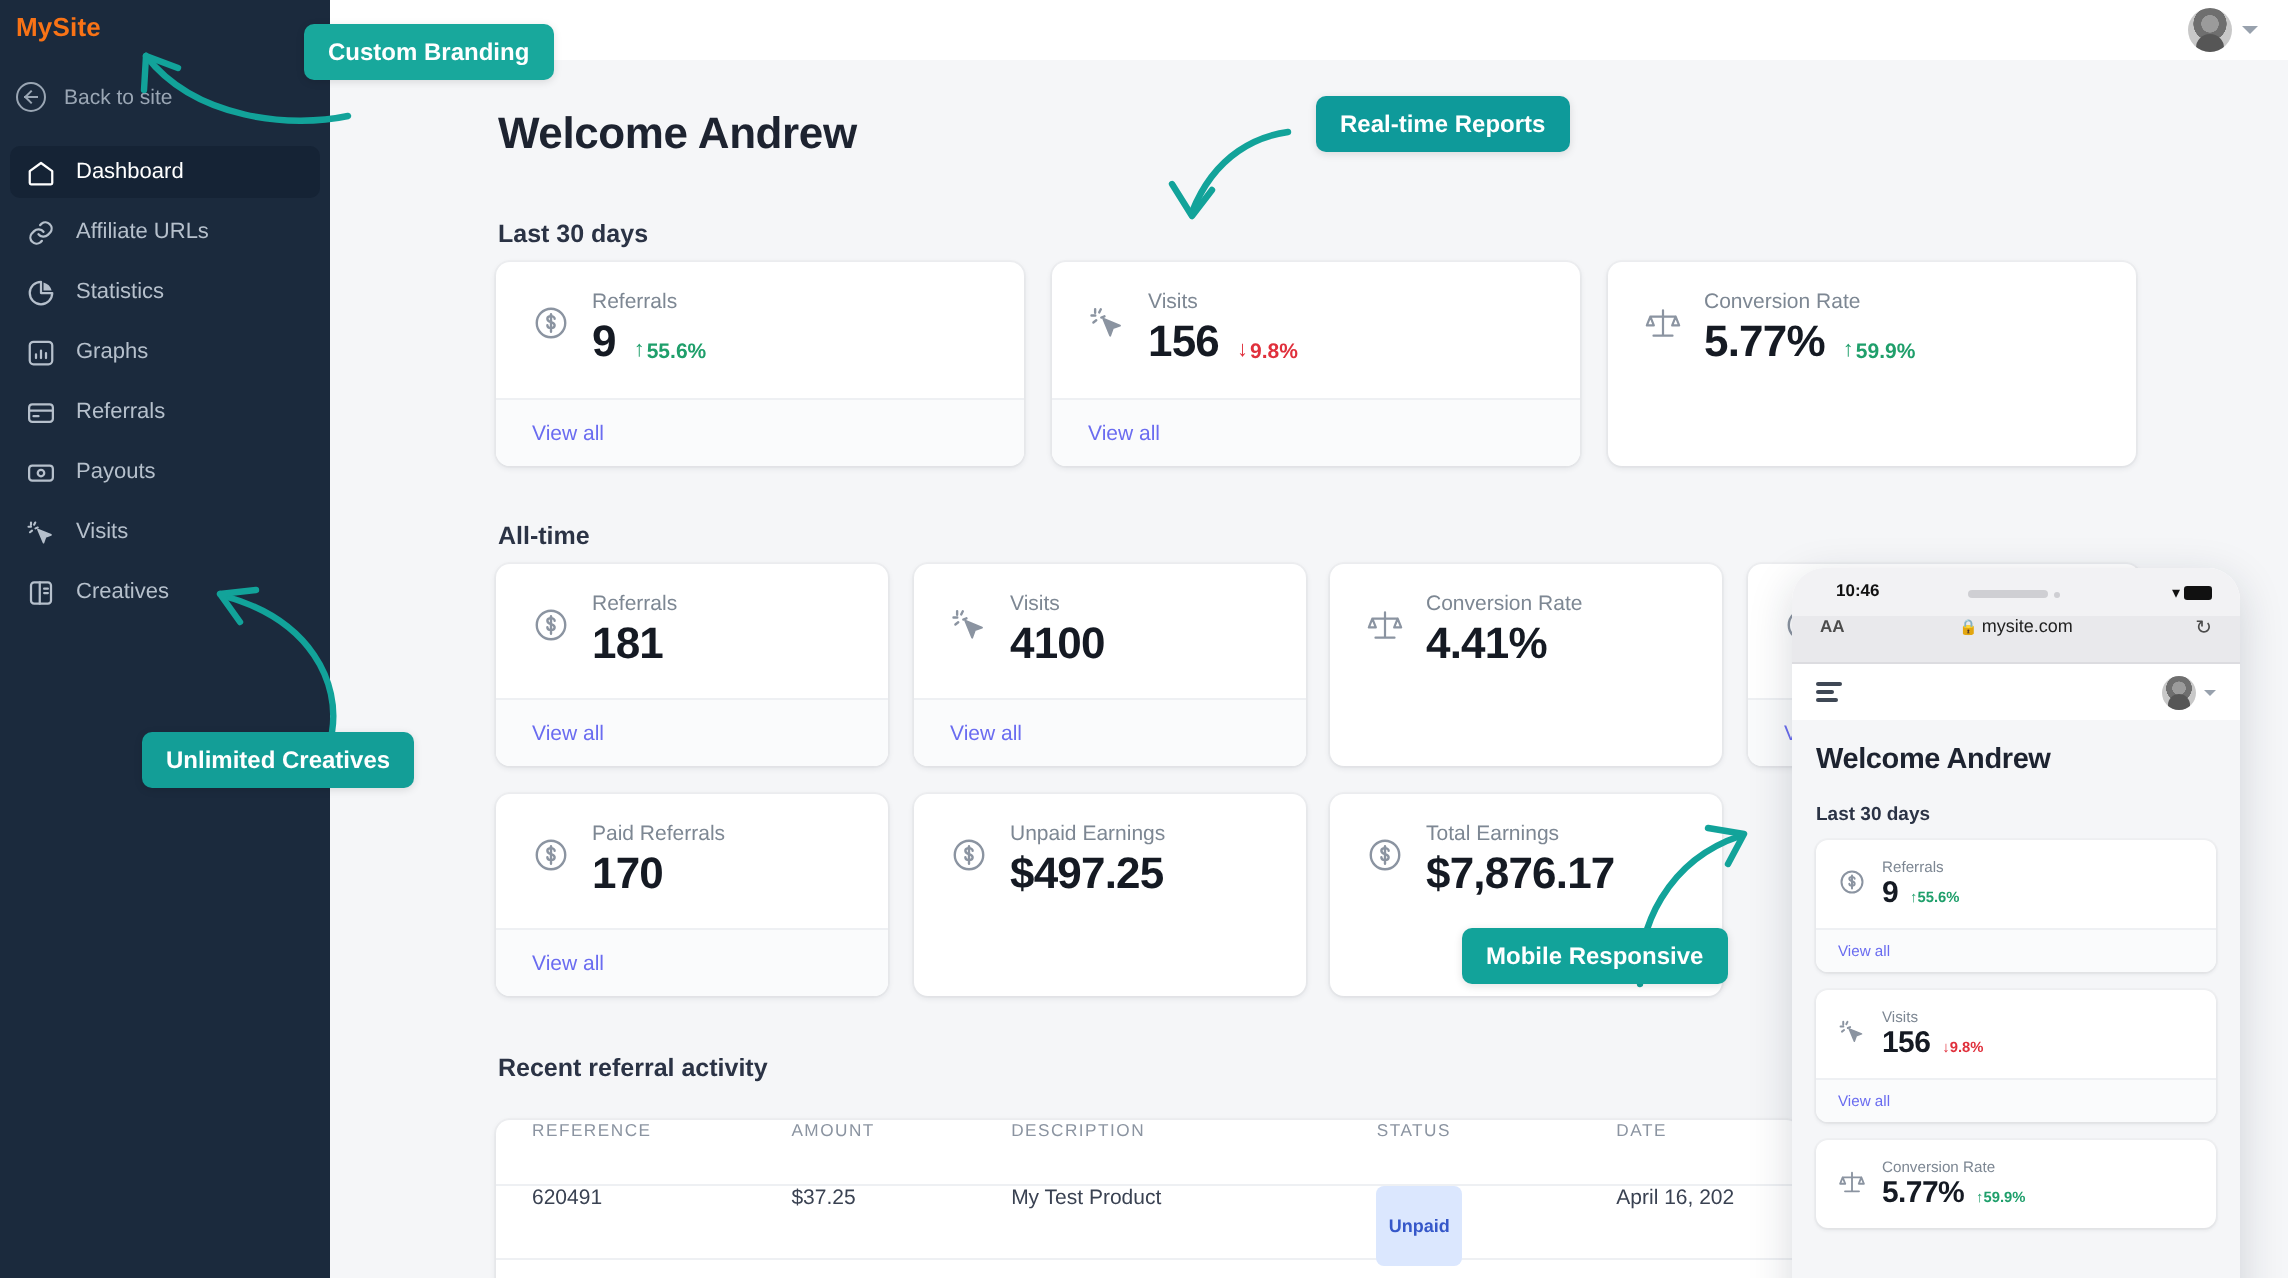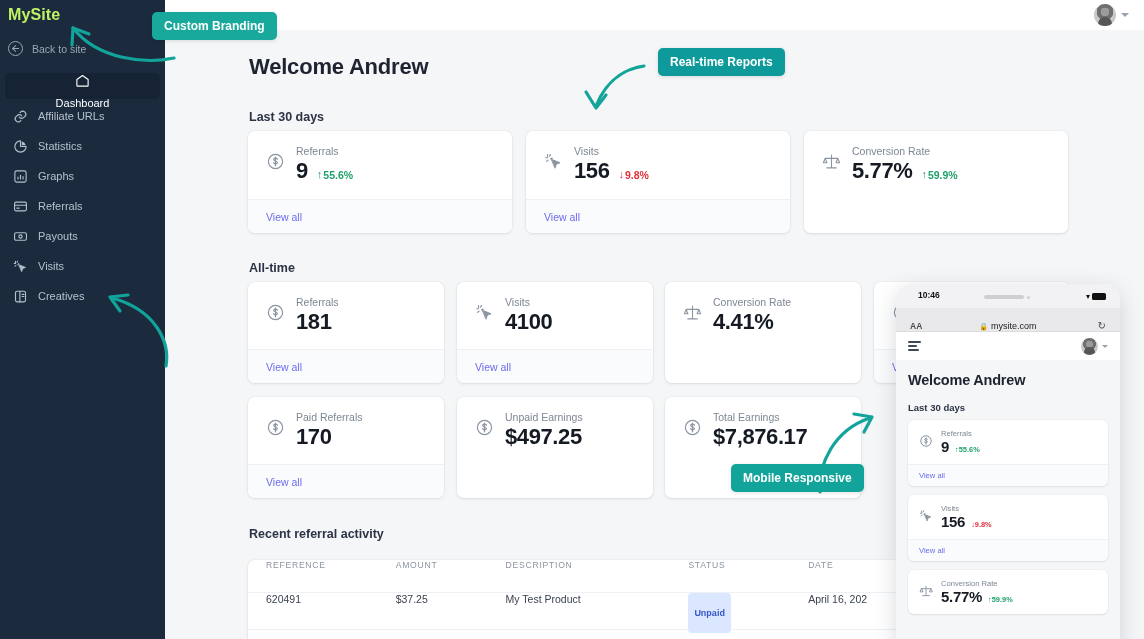--- a/index.html
+++ b/index.html
@@ -14,21 +14,21 @@
   
   .sidebar {
     position: absolute; left: 0; top: 0;
     width: 165px; height: 639px;
     background: #1b2a3d;
     color: #c9d2dd;
     z-index: 5;
   }
   .brand {
     position: absolute; left: 8px; top: 6px;
-    font-size: 16px; font-weight: 700; color: #bef264;
+    font-size: 13px; font-weight: 700; color: #f97316;
     letter-spacing: .1px;
   }
   .back-to-site {
     position: absolute; left: 8px; top: 41px;
     display: flex; align-items: center; gap: 9px;
     font-size: 10.5px; color: #9aa6b4;
   }
   .back-circ {
     width: 15px; height: 15px; border-radius: 50%;
     border: 1.2px solid #9aa6b4; position: relative;
@@ -42,21 +42,21 @@
     width: 4px; height: 4px; border-left: 1.2px solid #9aa6b4;
     border-bottom: 1.2px solid #9aa6b4; transform: rotate(45deg);
   }
   .nav { position: absolute; left: 0; top: 73px; width: 165px; }
   .nav-item {
     display: flex; align-items: center; gap: 10px;
     height: 26px; margin: 0 5px 4px 5px;
     padding: 0 8px; border-radius: 5px;
     font-size: 11px; color: #b6c0cc;
   }
-  .nav-item.active { background: #152335; color: #ffffff; flex-direction: column; }
+  .nav-item.active { background: #152335; color: #ffffff; }
   .nav-item .ico { width: 15px; height: 15px; flex: 0 0 15px; display:flex; align-items:center; justify-content:center;}
   .nav-item .ico svg { display: block; }
   .nav-label { line-height: 1; white-space: nowrap; }
 
   
   .main {
     position: absolute; left: 165px; top: 0;
     width: 979px; height: 639px;
     background: #f5f6f8;
   }
@@ -153,21 +153,21 @@
   }
   .ph-status {
     height: 24px; background: #f2f2f4; position: relative;
   }
   .ph-time { position: absolute; left: 22px; top: 6px; font-size: 8.5px; font-weight: 700; color: #111; }
   .ph-notch { position: absolute; left: 88px; top: 11px; width: 40px; height: 3.5px; border-radius: 2px; background: #cfcfd3; }
   .ph-dot { position: absolute; left: 131px; top: 11.5px; width: 3px; height: 3px; border-radius: 50%; background: #cfcfd3; }
   .ph-wifi { position: absolute; right: 30px; top: 8px; font-size: 8px; color: #111; }
   .ph-batt { position: absolute; right: 14px; top: 8.5px; width: 14px; height: 7px; border-radius: 1.6px; background: #111; }
   .ph-url {
-    height: 24px; background: #e9e9ec; display: flex; align-items: flex-end;
+    height: 24px; background: #e9e9ec; display: flex; align-items: flex-start;
     position: relative; border-bottom: 1px solid #dcdce0;
   }
   .ph-aa { position: absolute; left: 14px; font-size: 8.5px; color: #4c4c4c; font-weight: 600; }
   .ph-domain { width: 100%; text-align: center; font-size: 9px; color: #222; }
   .ph-lock { font-size: 7.5px; margin-right: 2px; }
   .ph-reload { position: absolute; right: 14px; font-size: 10px; color: #4c4c4c; }
   .ph-appbar {
     height: 28px; background: #ffffff; display: flex; align-items: center;
     justify-content: space-between; padding: 0 12px;
   }
@@ -655,15 +655,16 @@
     <path d="M16 11 L 34 9 M16 11 L 26 25" stroke="#12a39a" stroke-width="3.2" stroke-linecap="round" stroke-linejoin="round"></path>
   </svg>
 
   <svg class="arrow-svg" style="left:814px; top:408px;" width="70" height="86" viewBox="0 0 70 86" fill="none">
     <path d="M6 84 C 4 56, 20 22, 56 10" stroke="#12a39a" stroke-width="3.2" stroke-linecap="round"></path>
     <path d="M58 9 L 40 6 M58 9 L 50 24" stroke="#12a39a" stroke-width="3.2" stroke-linecap="round" stroke-linejoin="round"></path>
   </svg>
 
   <div class="anno cb">Custom Branding</div>
   <div class="anno rtr">Real-time Reports</div>
+  <div class="anno uc">Unlimited Creatives</div>
   <div class="anno mr">Mobile Responsive</div>
 
 </div>
 
 </body></html>

